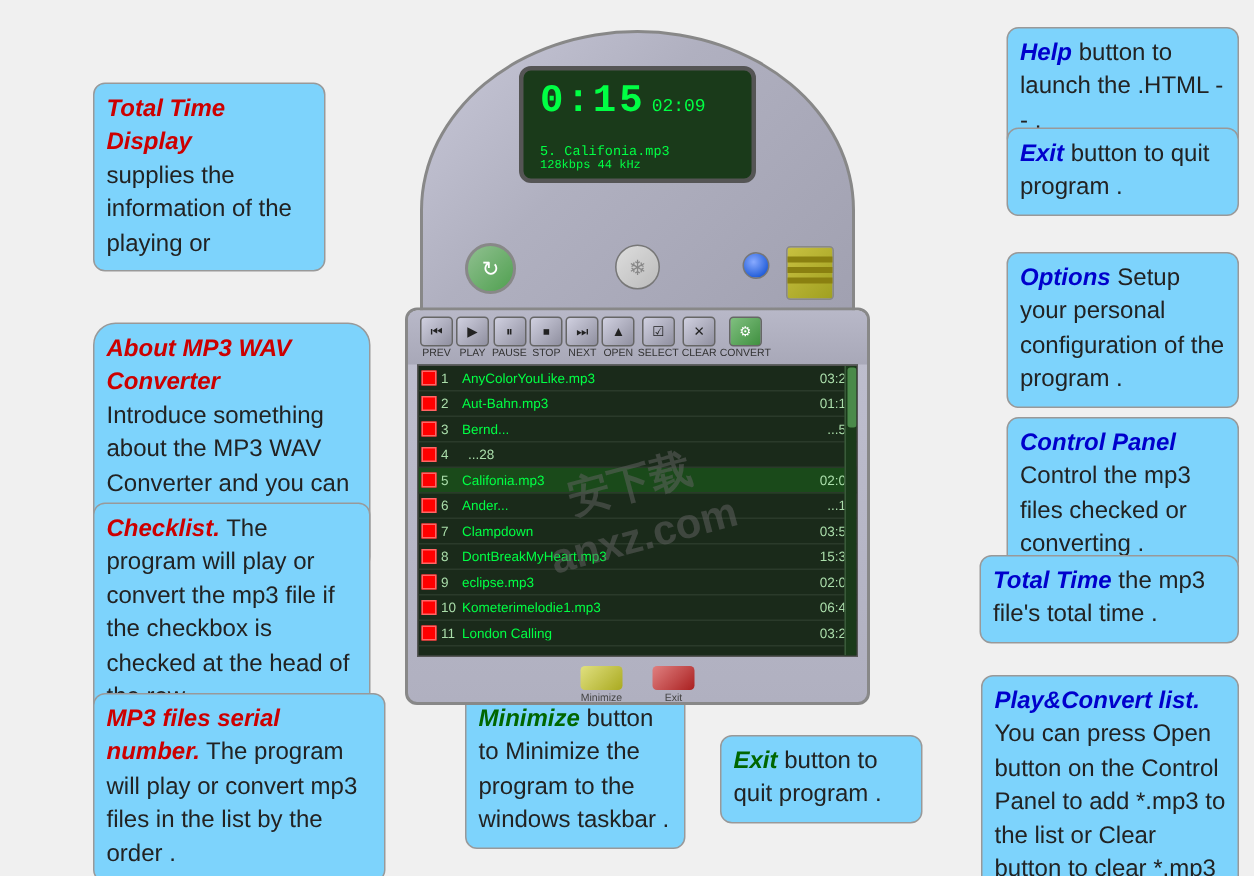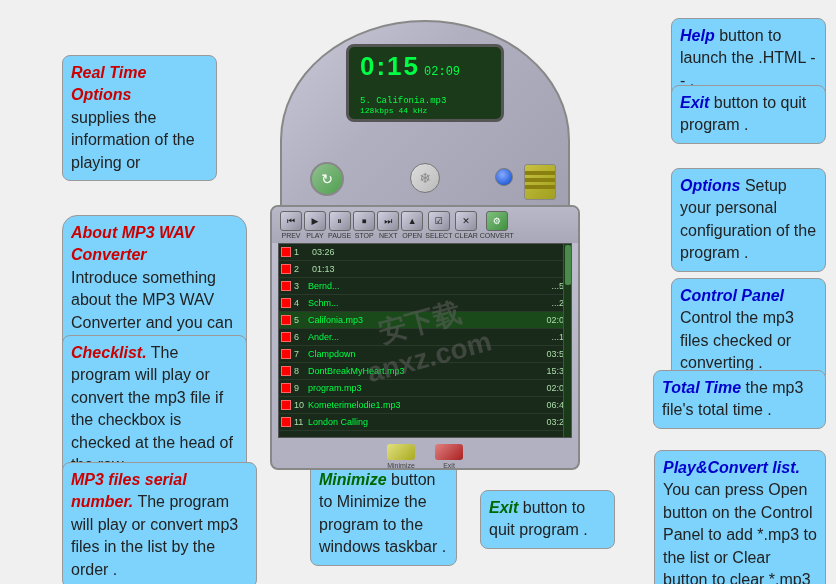--- a/index.html
+++ b/index.html
@@ -75,21 +75,21 @@
       display: flex;
       flex-direction: column;
       align-items: center;
       justify-content: center;
       padding: 5px;
     }
 
     .time-display {
       color: #00ff44;
       font-size: 26px;
-      font-family: Liberation Sans, sans-serif;
+      font-family: Liberation Mono, monospace;
       font-weight: bold;
       letter-spacing: 2px;
     }
     .track-name {
       color: #00ff44;
       font-size: 9px;
       font-family: 'Courier New', monospace;
       margin-top: 14px;
     }
     .bitrate {
@@ -296,21 +296,21 @@
       font-weight: bold;
       transform: rotate(-15deg);
       text-align: center;
       line-height: 1.3;
     }
   </style>
 </head>
 <body>
 
 <div class="callout" style="left:62px; top:55px; width:155px;">
-  <span class="title">Real Time Options</span>
+  <span class="title">Total Time Display</span>
   <br>
   <span>supplies the information of the playing or</span>
 </div>
 
 <div class="callout" style="left:62px; top:215px; width:185px;border-radius:15px;">
   <span class="title">About MP3 WAV Converter</span>
   <br>
   <span>Introduce something about the MP3 WAV Converter and you can register the program from here. .</span>
 </div>
 
@@ -435,37 +435,38 @@
       <div class="ctrl-group">
         <div class="ctrl-btn convert">⚙</div>
         <div class="ctrl-label">CONVERT</div>
       </div>
     </div>
 
     <div class="playlist">
       <div class="playlist-row">
         <div class="pl-check"></div>
         <span class="pl-num">1</span>
+        <span class="pl-name">AnyColorYouLike.mp3</span>
         <span class="pl-time">03:26</span>
       </div>
       <div class="playlist-row">
         <div class="pl-check"></div>
         <span class="pl-num">2</span>
+        <span class="pl-name">Aut-Bahn.mp3</span>
         <span class="pl-time">01:13</span>
       </div>
       <div class="playlist-row">
         <div class="pl-check"></div>
         <span class="pl-num">3</span>
         <span class="pl-name">Bernd...</span>
         <span class="pl-time">...50</span>
       </div>
       <div class="playlist-row">
         <div class="pl-check"></div>
         <span class="pl-num">4</span>
-        <span class="pl-name">Schm...</span>
         <span class="pl-time">...28</span>
       </div>
       <div class="playlist-row" style="background:#1a4a1a;">
         <div class="pl-check"></div>
         <span class="pl-num">5</span>
         <span class="pl-name">Califonia.mp3</span>
         <span class="pl-time">02:09</span>
       </div>
       <div class="playlist-row">
         <div class="pl-check"></div>
@@ -481,21 +482,21 @@
       </div>
       <div class="playlist-row">
         <div class="pl-check"></div>
         <span class="pl-num">8</span>
         <span class="pl-name">DontBreakMyHeart.mp3</span>
         <span class="pl-time">15:39</span>
       </div>
       <div class="playlist-row">
         <div class="pl-check"></div>
         <span class="pl-num">9</span>
-        <span class="pl-name">program.mp3</span>
+        <span class="pl-name">eclipse.mp3</span>
         <span class="pl-time">02:01</span>
       </div>
       <div class="playlist-row">
         <div class="pl-check"></div>
         <span class="pl-num">10</span>
         <span class="pl-name">Kometerimelodie1.mp3</span>
         <span class="pl-time">06:43</span>
       </div>
       <div class="playlist-row">
         <div class="pl-check"></div>

